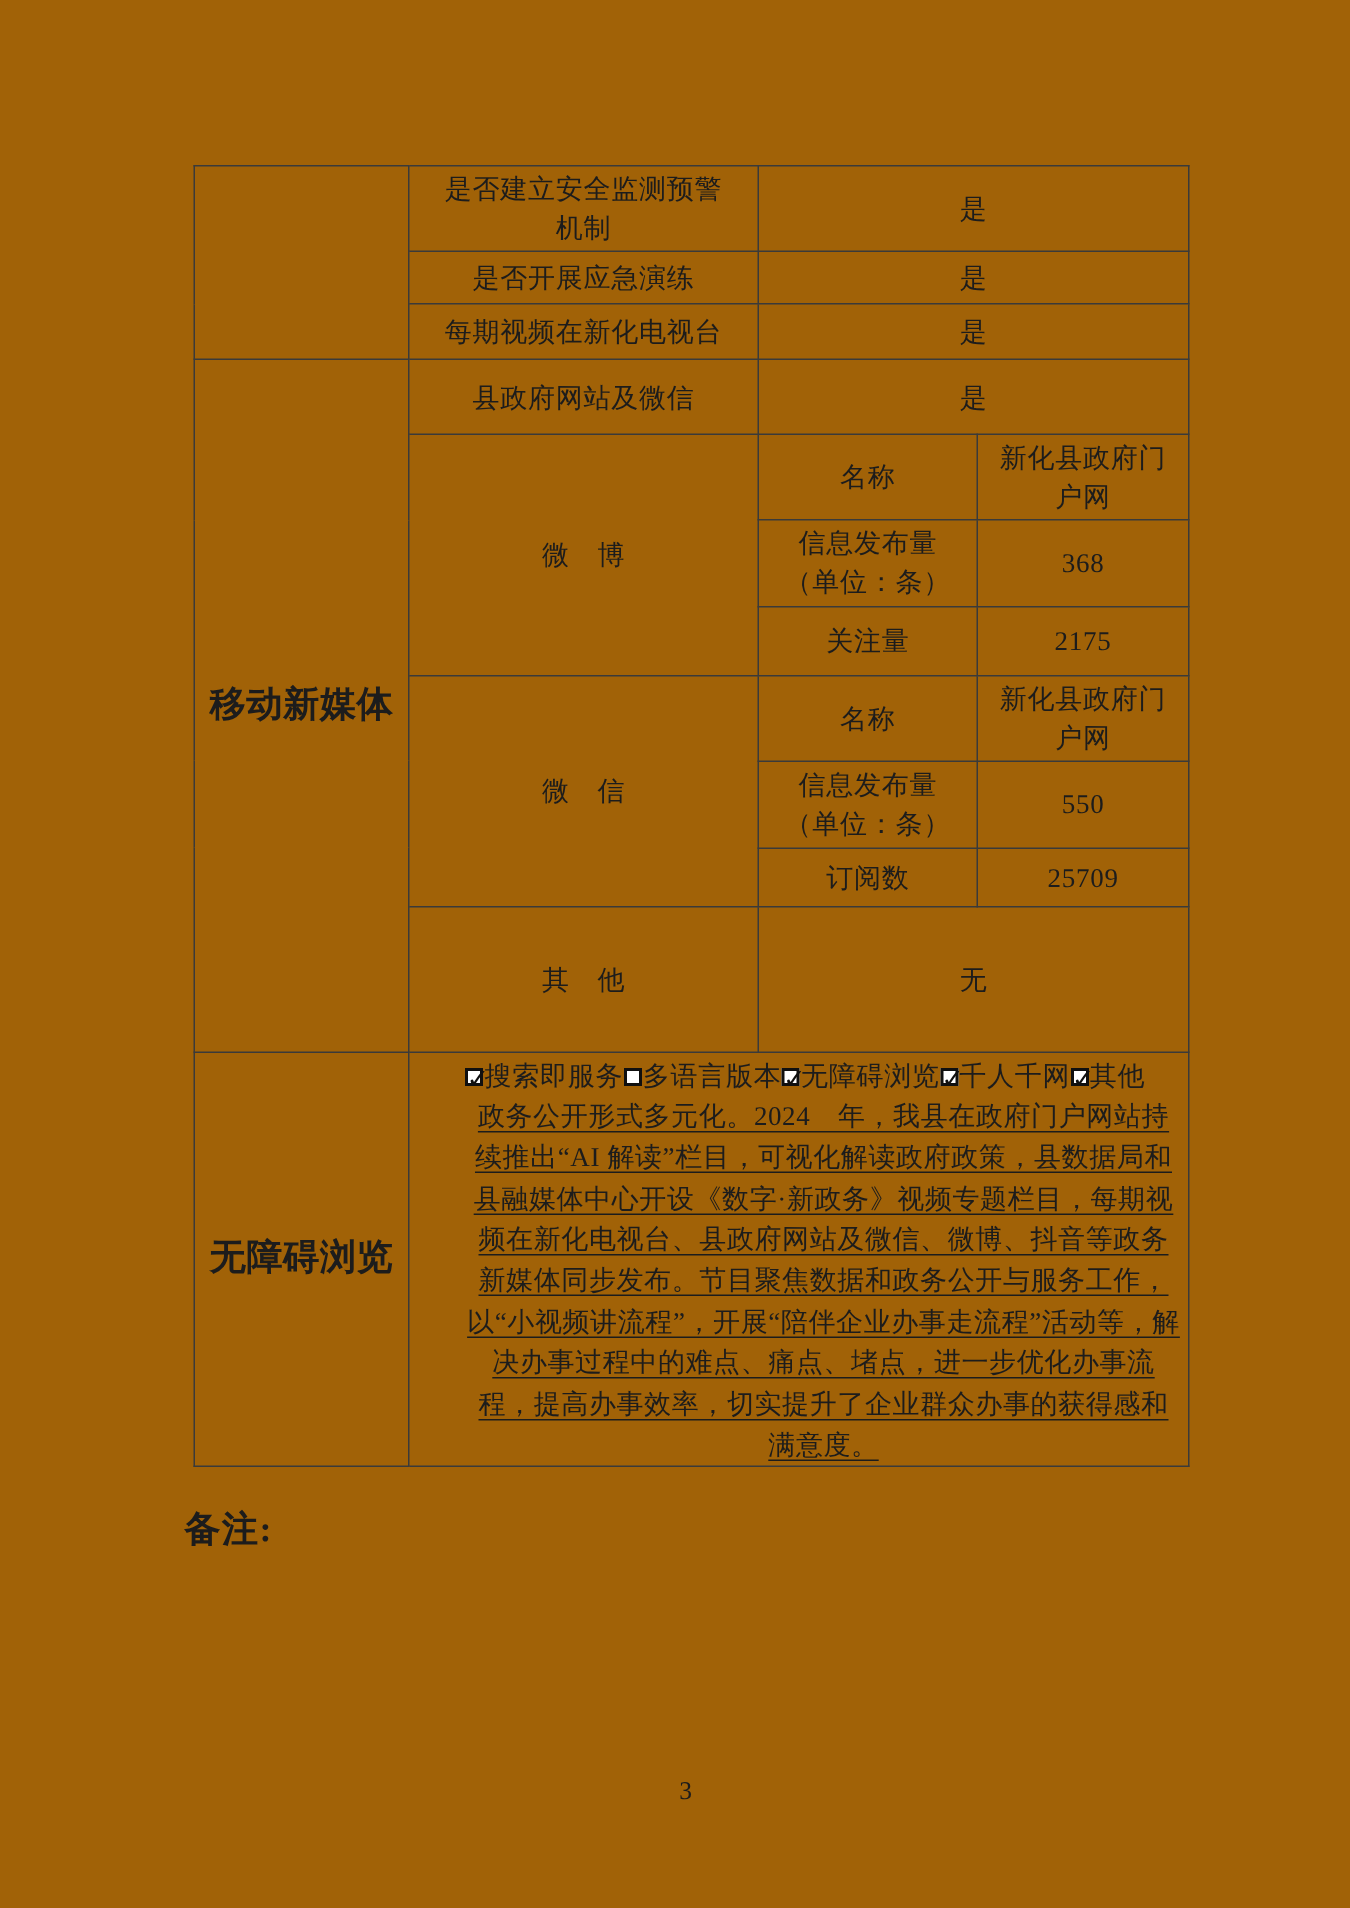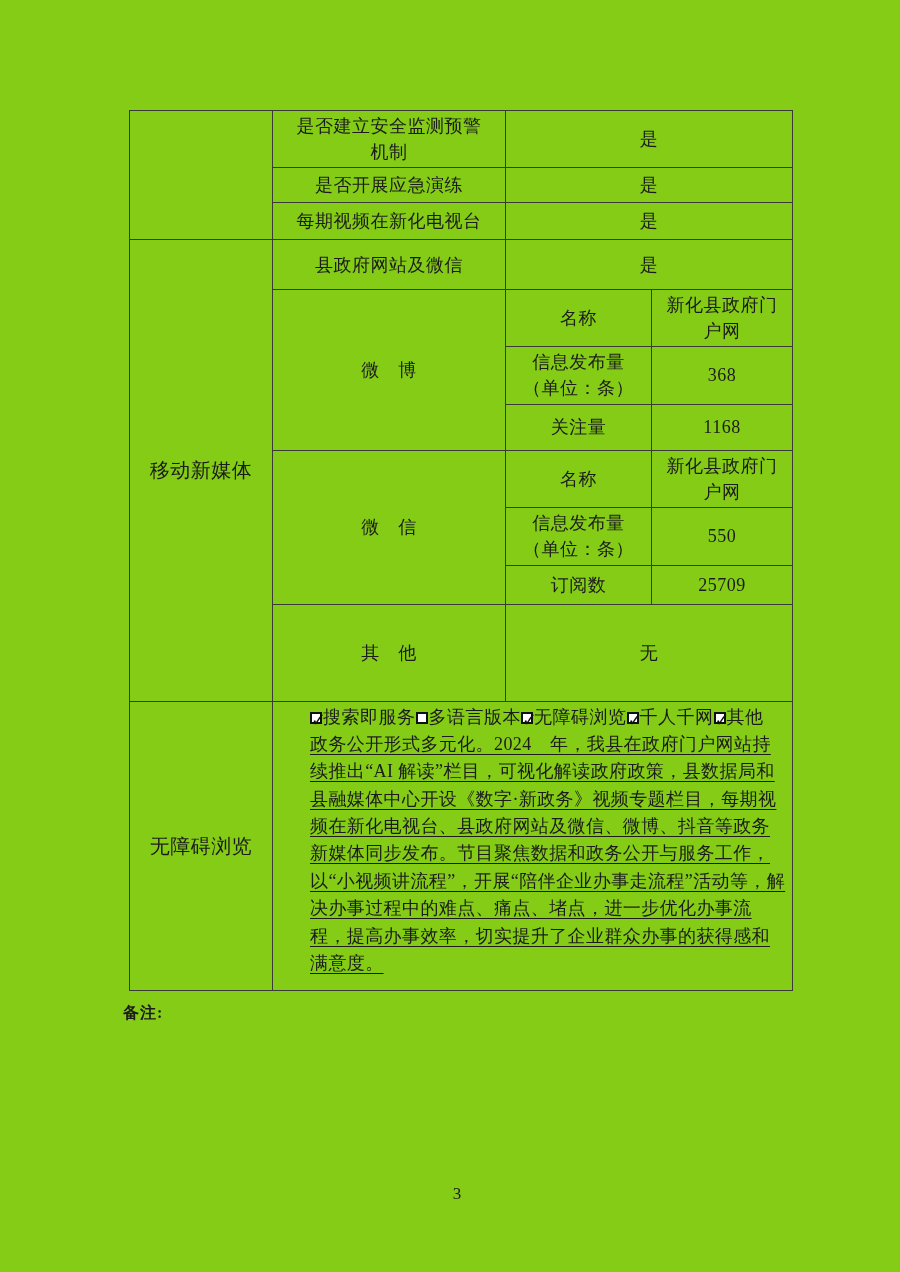--- a/index.html
+++ b/index.html
@@ -5,46 +5,46 @@
   * { box-sizing: border-box; }
   html,body { margin:0; padding:0; }
   body {
     background:#ffffff;
     font-family:"Liberation Serif","DejaVu Serif",serif;
     color:#1c1c1c;
   }
   .page {
     position:relative;
     width:900px; height:1272px;
-    background:#84cc16;
+    background:#a16207;
     overflow:hidden;
   }
   table.report {
     position:absolute; left:129px; top:110px;
     width:663px;
     border-collapse:collapse;
     table-layout:fixed;
   }
   td {
     border:1px solid #3a3a3a;
     text-align:center;
     vertical-align:middle;
     font-size:18px;
     letter-spacing:0.5px;
     line-height:1.45;
     white-space:pre-line;
     padding:2px 6px;
     color:#1c1c1c;
   }
-  td.group-cell { font-size:20px; }
+  td.group-cell { font-size:24px;font-weight:bold; }
   td.innov-cell {
     vertical-align:top;
     text-align:left;
     white-space:normal;
-    padding:1px 4px 13px 37px;
+    padding:1px 4px 0 37px;
   }
   .cb-line {
     line-height:28px;
     white-space:nowrap;
     font-size:18px;
   }
   .cb-box {
     display:inline-block;
     width:12px; height:12px;
     border:2.6px solid #101010;
@@ -60,24 +60,25 @@
     font-family:"DejaVu Sans",sans-serif;
     color:#101010;
   }
   .innov-text {
     font-size:18px;
     line-height:27.4px;
     letter-spacing:0.4px;
     text-decoration:underline;
     text-underline-offset:4px;
     text-decoration-thickness:1px;
+    text-align:center;
   }
   .remark {
     position:absolute; left:123px; top:1003px;
-    font-size:16px; font-weight:700; letter-spacing:1px;
+    font-size:24px; font-weight:700; letter-spacing:1px;
   }
   .page-num {
     position:absolute; left:7px; top:1184px;
     width:900px; text-align:center;
     font-size:17px;
   }
 </style>
 </head>
 <body>
 
@@ -118,21 +119,21 @@
       <td>新化县政府门
 户网</td>
     </tr>
     <tr style="height:56px">
       <td>信息发布量
 （单位：条）</td>
       <td>368</td>
     </tr>
     <tr style="height:46px">
       <td>关注量</td>
-      <td>1168</td>
+      <td>2175</td>
     </tr>
     <tr style="height:54px">
       <td rowspan="3">微　信</td>
       <td>名称</td>
       <td>新化县政府门
 户网</td>
     </tr>
     <tr style="height:58px">
       <td>信息发布量
 （单位：条）</td>

